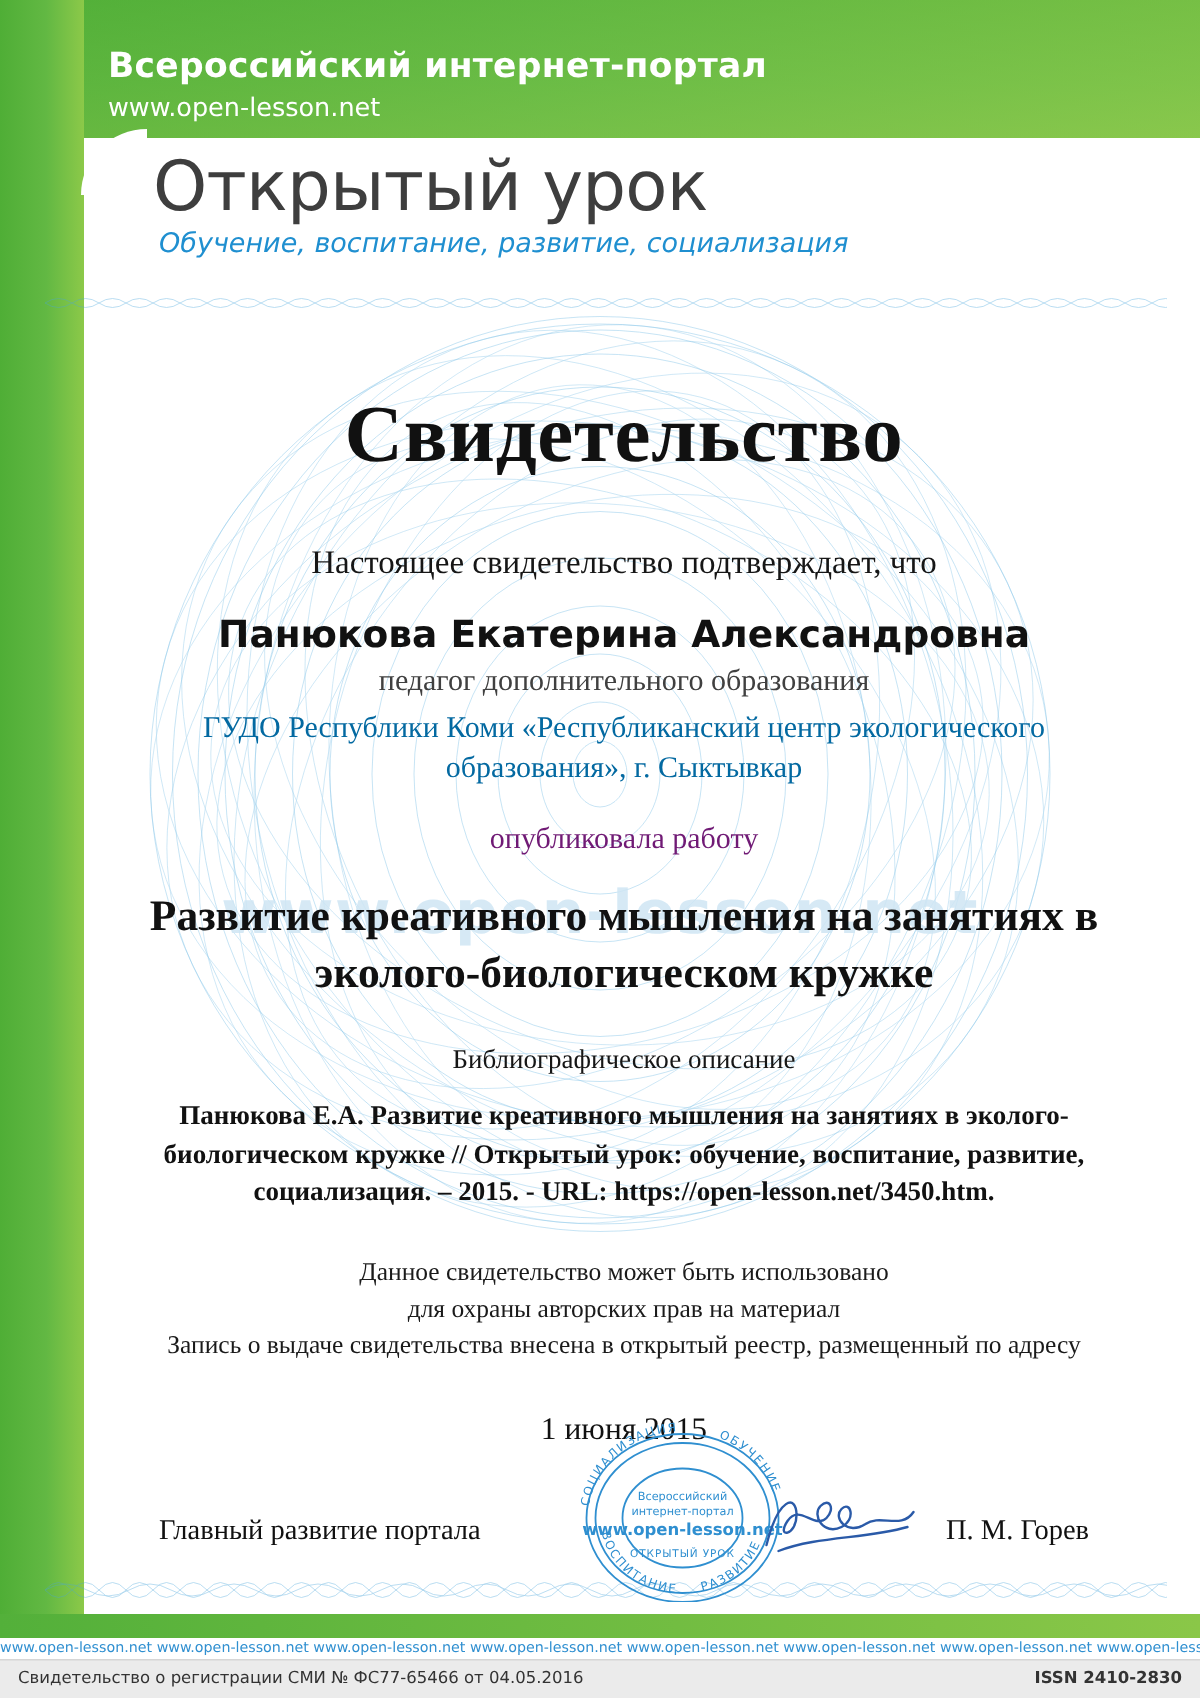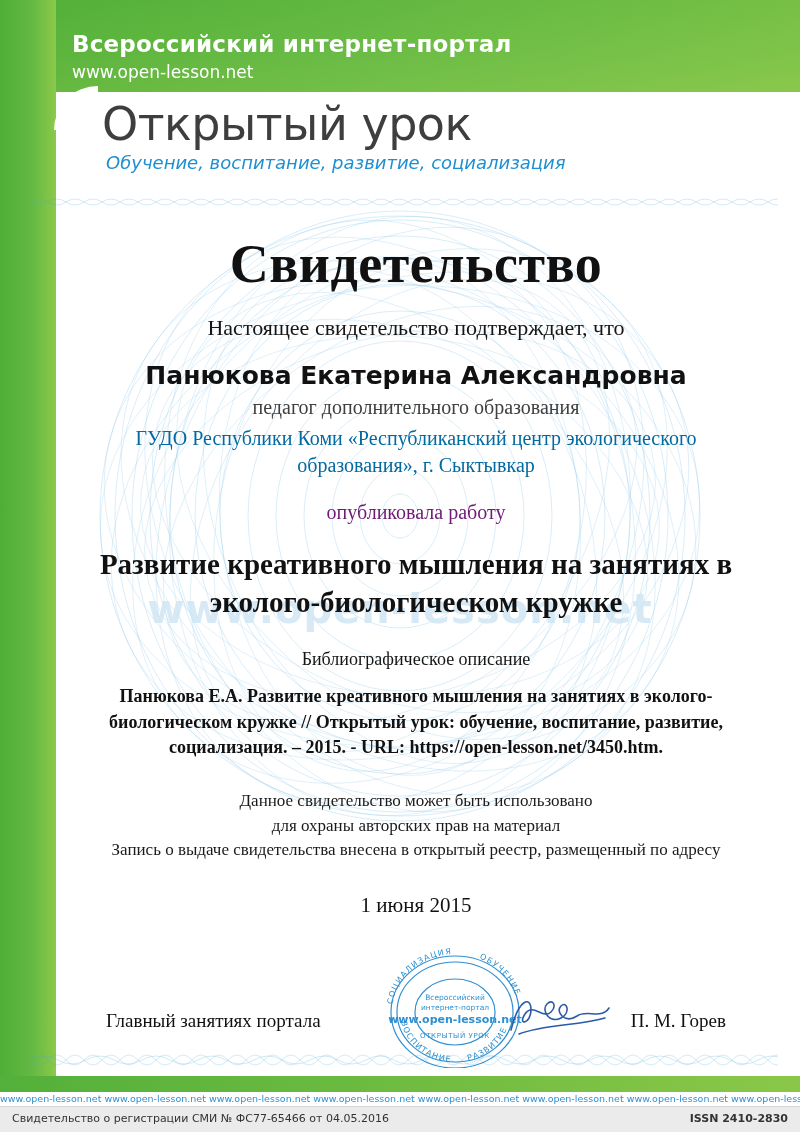--- a/index.html
+++ b/index.html
@@ -134,27 +134,27 @@
     position: absolute;
     left: 66px; top: 210px;
     width: 700px;
     text-align: center;
   }
   .cert-title {
     font-family: "Liberation Serif", serif;
     font-weight: bold;
     font-size: 54px;
     color: #111111;
-    margin-top: 23px;
+    margin-top: 48px;
     letter-spacing: 0.5px;
   }
   .line-confirm {
     font-size: 22px;
     color: #161616;
-    margin-top: 20px;
+    margin-top: 42px;
   }
   .recipient {
     font-family: "DejaVu Sans", sans-serif;
     font-weight: bold;
     font-size: 25px;
     color: #111111;
     margin-top: 20px;
   }
   .position {
     font-size: 20px;
@@ -389,21 +389,21 @@
   </svg>
 
   <svg class="signature-scribble" viewBox="0 0 110 50">
     <g stroke="#2a5aa8" fill="none" stroke-width="1.6" stroke-linecap="round">
       <path d="M6 40 C 14 8, 26 6, 26 20 C 26 34, 12 36, 20 24 C 28 12, 38 30, 46 22 C 52 16, 48 8, 42 14 C 36 20, 44 34, 56 28 C 66 23, 62 10, 56 16 C 50 22, 60 34, 72 26 C 82 19, 96 30, 104 18"></path>
       <path d="M14 44 C 40 34, 72 36, 100 28"></path>
     </g>
   </svg>
 
   <div class="sig-row">
-    <div class="sig-left">Главный занятиях портала</div>
+    <div class="sig-left">Главный развитие портала</div>
     <div class="sig-right">П. М. Горев</div>
   </div>
 
   <div class="footer-ticker">www.open-lesson.net www.open-lesson.net www.open-lesson.net www.open-lesson.net www.open-lesson.net www.open-lesson.net www.open-lesson.net www.open-lesson.net</div>
   <div class="footer-bar"></div>
   <div class="footer-left">Свидетельство о регистрации СМИ № ФС77-65466 от 04.05.2016</div>
   <div class="footer-right">ISSN 2410-2830</div>
 
 </div>
 

